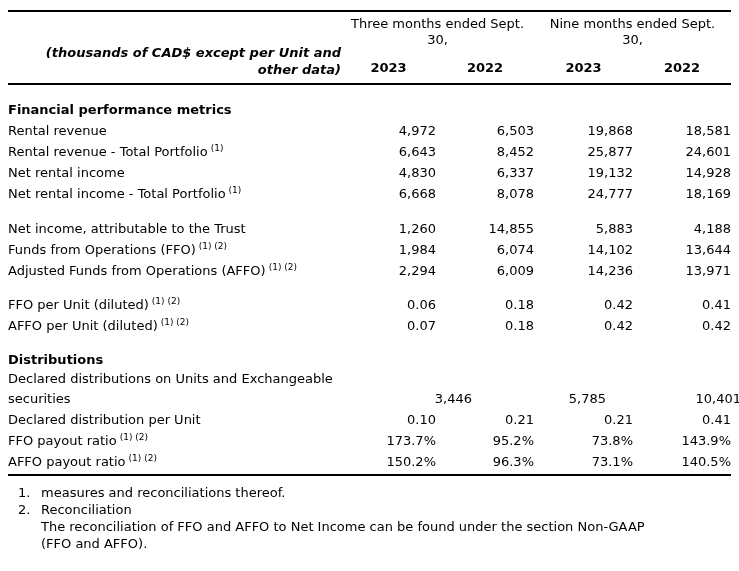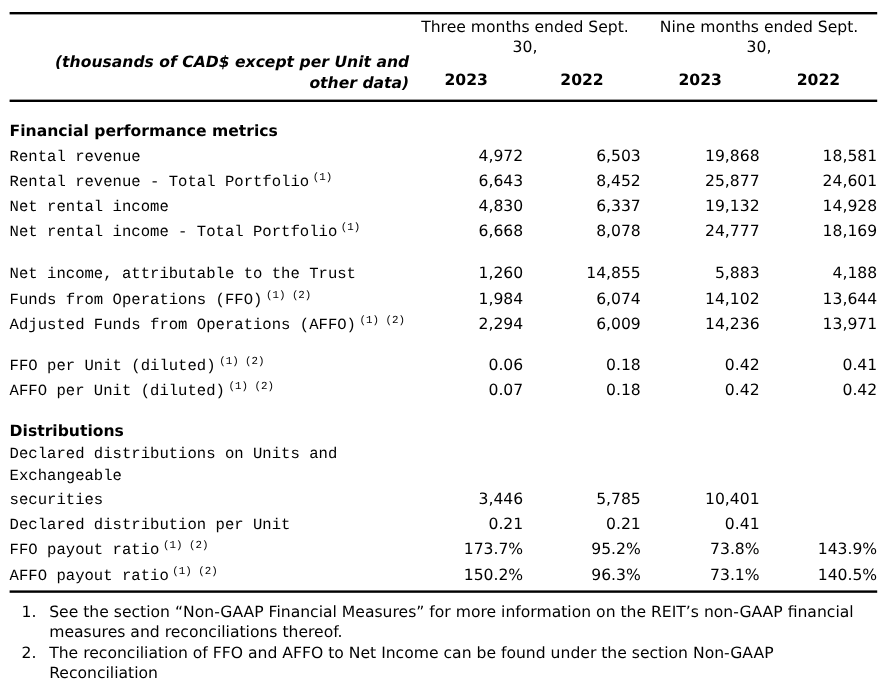--- a/index.html
+++ b/index.html
@@ -50,23 +50,23 @@
     margin-top: 9px;
     line-height: 21px;
   }
   .y1 { grid-column: 2; } .y2 { grid-column: 3; }
   .y3 { grid-column: 4; } .y4 { grid-column: 5; }
   
   .gap { height: 14px; }
   .gap-sm { height: 13px; }
   .section-row { font-weight: bold; line-height: 21px; }
   .row { line-height: 21px; }
-  .row .lbl { grid-column: 1; white-space: nowrap; font-family: Liberation Mono, monospace; }
+  .row .lbl { grid-column: 1; white-space: nowrap; }
   .row .val { text-align: right; }
-  .row.two-line { align-items: end; }
+  .row.two-line { align-items: end; gap: 36px; }
   .row.two-line .lbl { white-space: normal; }
   .row.two-line .lbl span { display: block; }
   .row.two-line .lbl .l1 { line-height: 18px; }
   sup {
     font-size: 9px;
     line-height: 0;
     vertical-align: super;
     margin-left: 3px;
     white-space: nowrap;
   }
@@ -192,20 +192,21 @@
       <span class="l1">Declared distributions on Units and Exchangeable</span>
       <span class="l2">securities</span>
     </div>
     <div class="val">3,446</div>
     <div class="val">5,785</div>
     <div class="val">10,401</div>
   </div>
 
   <div class="row cols">
     <div class="lbl"><span>Declared distribution per Unit</span></div>
+    <div class="val">0.10</div>
     <div class="val">0.21</div>
     <div class="val">0.21</div>
     <div class="val">0.41</div>
   </div>
 
   <div class="row cols">
     <div class="lbl"><span>FFO payout ratio</span><sup>(1) (2)</sup></div>
     <div class="val">173.7%</div>
     <div class="val">95.2%</div>
     <div class="val">73.8%</div>
@@ -218,27 +219,26 @@
     <div class="val">96.3%</div>
     <div class="val">73.1%</div>
     <div class="val">140.5%</div>
   </div>
 
   <div class="footrule"></div>
   <div class="footnotes">
     <div class="footnote">
       <span class="fn-num">1.</span>
       <span class="fn-text">
-        <span class="fn-line">See the section “Non-GAAP Financial Measures” for more information on the REIT’s non-GAAP financial</span>
         <span class="fn-line">measures and reconciliations thereof.</span>
       </span>
     </div>
     <div class="footnote">
       <span class="fn-num">2.</span>
       <span class="fn-text">
+        <span class="fn-line">Reconciliation</span>
         <span class="fn-line">The reconciliation of FFO and AFFO to Net Income can be found under the section Non-GAAP</span>
-        <span class="fn-line">Reconciliation</span>
         <span class="fn-line">(FFO and AFFO).</span>
       </span>
     </div>
   </div>
 
 </div>
 
 </body></html>

